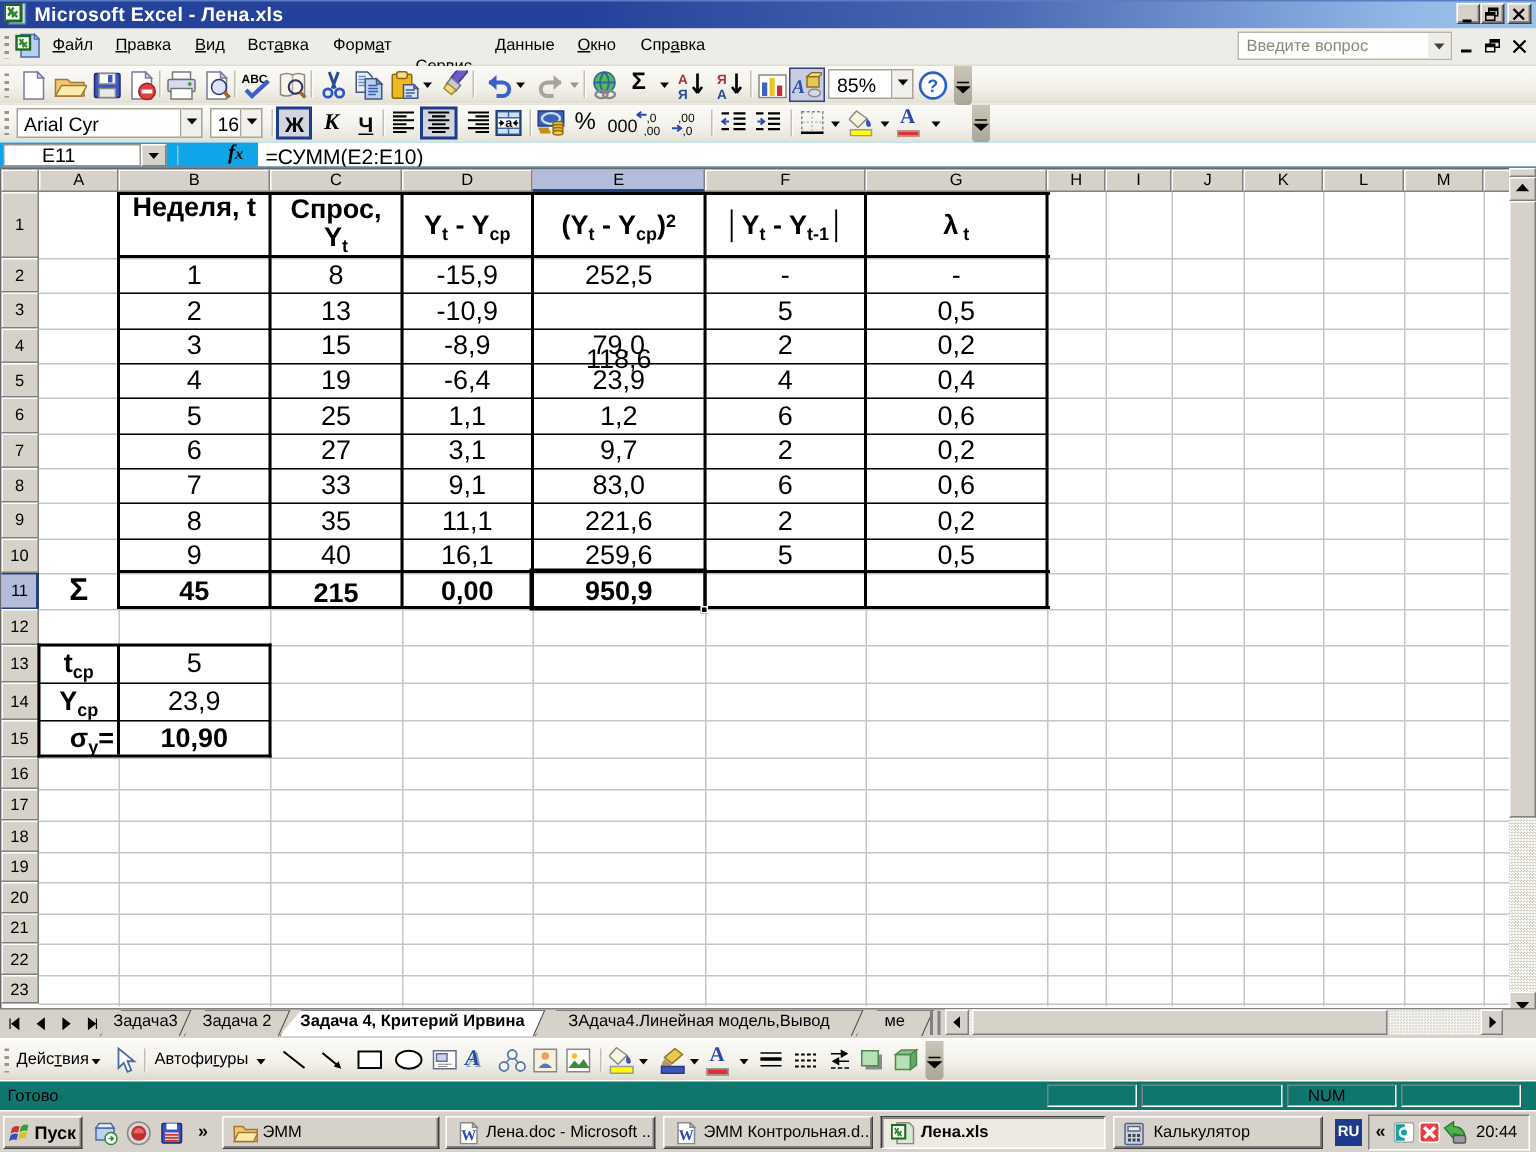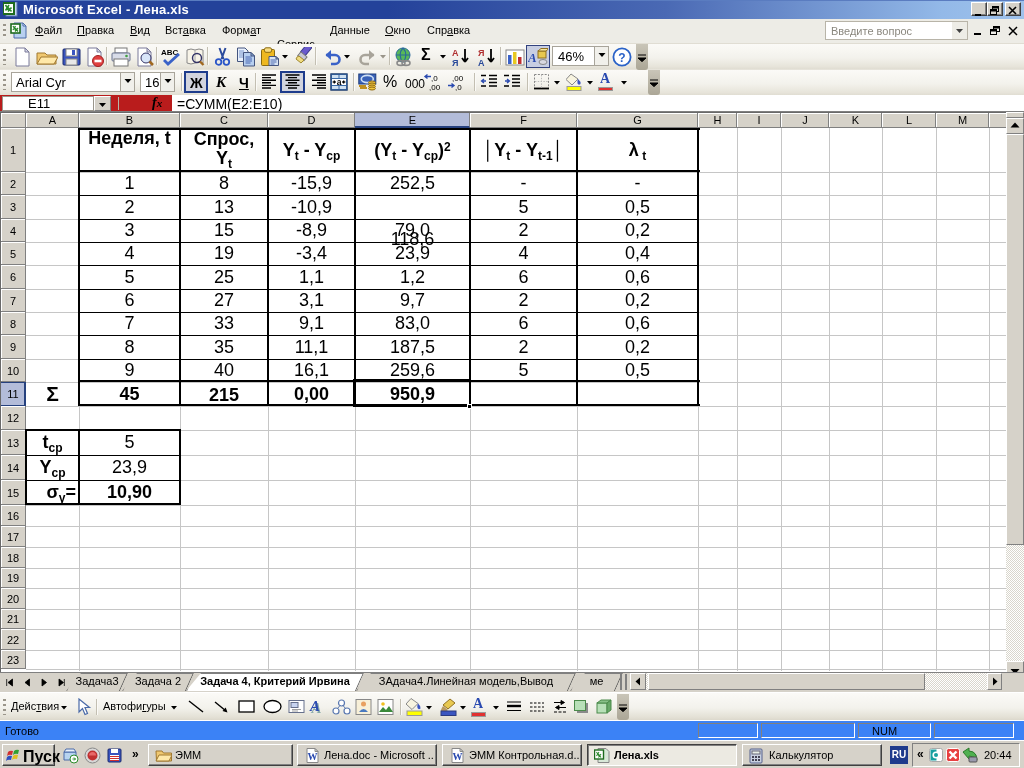--- a/index.html
+++ b/index.html
@@ -192,21 +192,21 @@
       <rect x="13" y="10" width="3.5" height="7" fill="#c03030"></rect>
     </svg>
     <div class="ab" style="left:526px;top:1px;width:24px;height:23px;background:#c8cee2;border:1px solid #32427e;"></div>
     <svg class="ab" style="left:528px;top:3px;" width="20" height="20" viewBox="0 0 20 20">
       <text x="0" y="15" font-size="13" font-weight="bold" font-style="italic" fill="#2a4ab0" font-family="Liberation Serif">A</text>
       <rect x="10" y="4" width="8" height="7" fill="#e8c850" stroke="#907020"></rect>
       <path d="M10 4 l3 -2.5 h8 l-3 2.5 z" fill="#f8e8a0" stroke="#907020"></path>
       <ellipse cx="15" cy="15" rx="4" ry="2.5" fill="#d8d8e0" stroke="#888"></ellipse>
     </svg>
     <div class="ab" style="left:552px;top:2px;width:43px;height:20px;background:#fff;border:1px solid #a8a49a;"></div>
-    <span class="ab" style="left:558px;top:5px;font-size:13px;">46%</span>
+    <span class="ab" style="left:558px;top:5px;font-size:13px;">85%</span>
     <div class="ab" style="left:595px;top:2px;width:14px;height:20px;background:#f1f0eb;border:1px solid #a8a49a;border-left:none;"></div>
     <svg class="ab" style="left:597px;top:6px;" width="10" height="10" viewBox="0 0 10 10">
       <path d="M1.5 3 l3.5 4 3.5-4 z" fill="#000"></path>
     </svg>
     <svg class="ab" style="left:612px;top:3px;" width="20" height="20" viewBox="0 0 20 20">
       <circle cx="10" cy="10" r="8.6" fill="#fff" stroke="#2a62c8" stroke-width="1.8"></circle>
       <text x="6.2" y="14.6" font-size="12" font-weight="bold" fill="#2a62c8" font-family="Liberation Sans">?</text>
     </svg>
     <div class="ab" style="left:636px;top:0px;width:12px;height:26px;background:linear-gradient(to bottom,#c9c5b8,#aba696);border-radius:0 0 3px 3px;"></div>
     <svg class="ab" style="left:637px;top:10px;" width="10" height="14" viewBox="0 0 10 14">
@@ -305,21 +305,21 @@
     <span class="ab" style="left:600px;top:1px;font-size:14px;font-weight:bold;font-family:'Liberation Serif',serif;color:#2a4ab0;">A</span>
     <div class="ab" style="left:598px;top:17px;width:15px;height:4px;background:#e03030;border:1px solid #999;"></div>
     <svg class="ab" style="left:620px;top:9px;" width="8" height="8" viewBox="0 0 8 8">
       <path d="M1 2 l3 3.6 3-3.6 z" fill="#000"></path>
     </svg>
     <div class="ab" style="left:648px;top:0px;width:12px;height:25px;background:linear-gradient(to bottom,#c9c5b8,#aba696);border-radius:0 0 3px 3px;"></div>
     <svg class="ab" style="left:649px;top:9px;" width="10" height="14" viewBox="0 0 10 14">
       <path d="M1 1 h8 M1 4 l4 3.6 4-3.6 z" stroke="#000" fill="#000"></path>
     </svg>
 </div>
-<div class="ab" style="left:0;top:95px;width:1024px;height:17px;background:#b91c1c;">
+<div class="ab" style="left:0;top:95px;width:1024px;height:17px;background:#0ea5e9;">
 <div class="ab" style="left:2px;top:1px;width:92px;height:15px;background:#fff;border:1px solid #9a968b;"></div>
 <span class="ab" style="left:28px;top:1px;font-size:13px;">E11</span>
 <div class="ab" style="left:94px;top:1px;width:17px;height:15px;background:#d6d2c9;border:1px solid #fff;border-right-color:#808080;border-bottom-color:#808080;"><svg width="15" height="13">
         <path d="M4 5 l3.5 4 3.5-4 z" fill="#000"></path>
       </svg></div>
 <div class="ab" style="left:118px;top:2px;width:1px;height:13px;background:#b8b4a8;"></div>
 <span class="ab" style="left:152px;top:0px;font-family:'Liberation Serif',serif;font-style:italic;font-weight:bold;font-size:14px;">f<i style="font-size:11px;">x</i></span>
 <div class="ab" style="left:172px;top:0;width:852px;height:16px;background:#fff;"></div>
 <span class="ab" style="left:177px;top:1px;font-size:14px;">=СУММ(E2:E10)</span>
 <div class="ab" style="left:0;top:16px;width:1024px;height:1px;background:#808080;"></div>
@@ -456,21 +456,21 @@
 <div class="ab" style="left:470px;top:195px;width:107px;height:24px;font-size:18px;font-weight:normal;display:flex;align-items:center;justify-content:center;white-space:pre;"><span>5</span></div>
 <div class="ab" style="left:577px;top:195px;width:121px;height:24px;font-size:18px;font-weight:normal;display:flex;align-items:center;justify-content:center;white-space:pre;"><span>0,5</span></div>
 <div class="ab" style="left:79px;top:219px;width:101px;height:23px;font-size:18px;font-weight:normal;display:flex;align-items:center;justify-content:center;white-space:pre;"><span>3</span></div>
 <div class="ab" style="left:180px;top:219px;width:88px;height:23px;font-size:18px;font-weight:normal;display:flex;align-items:center;justify-content:center;white-space:pre;"><span>15</span></div>
 <div class="ab" style="left:268px;top:219px;width:87px;height:23px;font-size:18px;font-weight:normal;display:flex;align-items:center;justify-content:center;white-space:pre;"><span>-8,9</span></div>
 <div class="ab" style="left:355px;top:219px;width:115px;height:23px;font-size:18px;font-weight:normal;display:flex;align-items:center;justify-content:center;white-space:pre;"><span>79,0</span></div>
 <div class="ab" style="left:470px;top:219px;width:107px;height:23px;font-size:18px;font-weight:normal;display:flex;align-items:center;justify-content:center;white-space:pre;"><span>2</span></div>
 <div class="ab" style="left:577px;top:219px;width:121px;height:23px;font-size:18px;font-weight:normal;display:flex;align-items:center;justify-content:center;white-space:pre;"><span>0,2</span></div>
 <div class="ab" style="left:79px;top:242px;width:101px;height:23px;font-size:18px;font-weight:normal;display:flex;align-items:center;justify-content:center;white-space:pre;"><span>4</span></div>
 <div class="ab" style="left:180px;top:242px;width:88px;height:23px;font-size:18px;font-weight:normal;display:flex;align-items:center;justify-content:center;white-space:pre;"><span>19</span></div>
-<div class="ab" style="left:268px;top:242px;width:87px;height:23px;font-size:18px;font-weight:normal;display:flex;align-items:center;justify-content:center;white-space:pre;"><span>-3,4</span></div>
+<div class="ab" style="left:268px;top:242px;width:87px;height:23px;font-size:18px;font-weight:normal;display:flex;align-items:center;justify-content:center;white-space:pre;"><span>-6,4</span></div>
 <div class="ab" style="left:355px;top:242px;width:115px;height:23px;font-size:18px;font-weight:normal;display:flex;align-items:center;justify-content:center;white-space:pre;"><span>23,9</span></div>
 <div class="ab" style="left:470px;top:242px;width:107px;height:23px;font-size:18px;font-weight:normal;display:flex;align-items:center;justify-content:center;white-space:pre;"><span>4</span></div>
 <div class="ab" style="left:577px;top:242px;width:121px;height:23px;font-size:18px;font-weight:normal;display:flex;align-items:center;justify-content:center;white-space:pre;"><span>0,4</span></div>
 <div class="ab" style="left:79px;top:265px;width:101px;height:24px;font-size:18px;font-weight:normal;display:flex;align-items:center;justify-content:center;white-space:pre;"><span>5</span></div>
 <div class="ab" style="left:180px;top:265px;width:88px;height:24px;font-size:18px;font-weight:normal;display:flex;align-items:center;justify-content:center;white-space:pre;"><span>25</span></div>
 <div class="ab" style="left:268px;top:265px;width:87px;height:24px;font-size:18px;font-weight:normal;display:flex;align-items:center;justify-content:center;white-space:pre;"><span>1,1</span></div>
 <div class="ab" style="left:355px;top:265px;width:115px;height:24px;font-size:18px;font-weight:normal;display:flex;align-items:center;justify-content:center;white-space:pre;"><span>1,2</span></div>
 <div class="ab" style="left:470px;top:265px;width:107px;height:24px;font-size:18px;font-weight:normal;display:flex;align-items:center;justify-content:center;white-space:pre;"><span>6</span></div>
 <div class="ab" style="left:577px;top:265px;width:121px;height:24px;font-size:18px;font-weight:normal;display:flex;align-items:center;justify-content:center;white-space:pre;"><span>0,6</span></div>
 <div class="ab" style="left:79px;top:289px;width:101px;height:23px;font-size:18px;font-weight:normal;display:flex;align-items:center;justify-content:center;white-space:pre;"><span>6</span></div>
@@ -481,21 +481,21 @@
 <div class="ab" style="left:577px;top:289px;width:121px;height:23px;font-size:18px;font-weight:normal;display:flex;align-items:center;justify-content:center;white-space:pre;"><span>0,2</span></div>
 <div class="ab" style="left:79px;top:312px;width:101px;height:23px;font-size:18px;font-weight:normal;display:flex;align-items:center;justify-content:center;white-space:pre;"><span>7</span></div>
 <div class="ab" style="left:180px;top:312px;width:88px;height:23px;font-size:18px;font-weight:normal;display:flex;align-items:center;justify-content:center;white-space:pre;"><span>33</span></div>
 <div class="ab" style="left:268px;top:312px;width:87px;height:23px;font-size:18px;font-weight:normal;display:flex;align-items:center;justify-content:center;white-space:pre;"><span>9,1</span></div>
 <div class="ab" style="left:355px;top:312px;width:115px;height:23px;font-size:18px;font-weight:normal;display:flex;align-items:center;justify-content:center;white-space:pre;"><span>83,0</span></div>
 <div class="ab" style="left:470px;top:312px;width:107px;height:23px;font-size:18px;font-weight:normal;display:flex;align-items:center;justify-content:center;white-space:pre;"><span>6</span></div>
 <div class="ab" style="left:577px;top:312px;width:121px;height:23px;font-size:18px;font-weight:normal;display:flex;align-items:center;justify-content:center;white-space:pre;"><span>0,6</span></div>
 <div class="ab" style="left:79px;top:335px;width:101px;height:24px;font-size:18px;font-weight:normal;display:flex;align-items:center;justify-content:center;white-space:pre;"><span>8</span></div>
 <div class="ab" style="left:180px;top:335px;width:88px;height:24px;font-size:18px;font-weight:normal;display:flex;align-items:center;justify-content:center;white-space:pre;"><span>35</span></div>
 <div class="ab" style="left:268px;top:335px;width:87px;height:24px;font-size:18px;font-weight:normal;display:flex;align-items:center;justify-content:center;white-space:pre;"><span>11,1</span></div>
-<div class="ab" style="left:355px;top:335px;width:115px;height:24px;font-size:18px;font-weight:normal;display:flex;align-items:center;justify-content:center;white-space:pre;"><span>187,5</span></div>
+<div class="ab" style="left:355px;top:335px;width:115px;height:24px;font-size:18px;font-weight:normal;display:flex;align-items:center;justify-content:center;white-space:pre;"><span>221,6</span></div>
 <div class="ab" style="left:470px;top:335px;width:107px;height:24px;font-size:18px;font-weight:normal;display:flex;align-items:center;justify-content:center;white-space:pre;"><span>2</span></div>
 <div class="ab" style="left:577px;top:335px;width:121px;height:24px;font-size:18px;font-weight:normal;display:flex;align-items:center;justify-content:center;white-space:pre;"><span>0,2</span></div>
 <div class="ab" style="left:79px;top:359px;width:101px;height:23px;font-size:18px;font-weight:normal;display:flex;align-items:center;justify-content:center;white-space:pre;"><span>9</span></div>
 <div class="ab" style="left:180px;top:359px;width:88px;height:23px;font-size:18px;font-weight:normal;display:flex;align-items:center;justify-content:center;white-space:pre;"><span>40</span></div>
 <div class="ab" style="left:268px;top:359px;width:87px;height:23px;font-size:18px;font-weight:normal;display:flex;align-items:center;justify-content:center;white-space:pre;"><span>16,1</span></div>
 <div class="ab" style="left:355px;top:359px;width:115px;height:23px;font-size:18px;font-weight:normal;display:flex;align-items:center;justify-content:center;white-space:pre;"><span>259,6</span></div>
 <div class="ab" style="left:470px;top:359px;width:107px;height:23px;font-size:18px;font-weight:normal;display:flex;align-items:center;justify-content:center;white-space:pre;"><span>5</span></div>
 <div class="ab" style="left:577px;top:359px;width:121px;height:23px;font-size:18px;font-weight:normal;display:flex;align-items:center;justify-content:center;white-space:pre;"><span>0,5</span></div>
 <div class="ab" style="left:26px;top:382px;width:53px;height:24px;font-size:21px;font-weight:bold;display:flex;align-items:center;justify-content:center;white-space:pre;"><span>Σ</span></div>
 <div class="ab" style="left:79px;top:382px;width:101px;height:24px;font-size:18px;font-weight:bold;display:flex;align-items:center;justify-content:center;white-space:pre;"><span>45</span></div>
@@ -673,37 +673,37 @@
     <svg class="ab" style="left:595px;top:5px;" width="20" height="18" viewBox="0 0 20 18">
       <rect x="2" y="5" width="10" height="10" fill="#b8e0b8" stroke="#4a8a4a"></rect>
       <path d="M2 5 l4 -3 h10 l-4 3 z" fill="#88c088" stroke="#4a8a4a"></path>
       <path d="M12 5 l4 -3 v10 l-4 3 z" fill="#68a868" stroke="#4a8a4a"></path>
     </svg>
     <div class="ab" style="left:617px;top:1px;width:12px;height:26px;background:linear-gradient(to bottom,#c9c5b8,#aba696);border-radius:0 0 3px 3px;"></div>
     <svg class="ab" style="left:618px;top:11px;" width="10" height="14" viewBox="0 0 10 14">
       <path d="M1 1 h8 M1 4 l4 3.6 4-3.6 z" stroke="#000" fill="#000"></path>
     </svg>
 </div>
-<div class="ab" style="left:0;top:720px;width:1024px;height:20px;background:#3b82f6;border-top:1px solid #fff;">
+<div class="ab" style="left:0;top:720px;width:1024px;height:20px;background:#0f766e;border-top:1px solid #fff;">
 <span class="ab tt" style="left:5px;top:4px;">Готово</span>
 <div class="ab sunk" style="left:698px;top:2px;width:60px;height:15px;"></div>
 <div class="ab sunk" style="left:761px;top:2px;width:94px;height:15px;"></div>
 <div class="ab sunk" style="left:858px;top:2px;width:73px;height:15px;"></div>
 <span class="ab tt" style="left:872px;top:4px;">NUM</span>
 <div class="ab sunk" style="left:934px;top:2px;width:80px;height:15px;"></div>
 </div>
 <div class="ab" style="left:0;top:740px;width:1024px;height:28px;background:#d6d2c9;border-top:1px solid #fff;">
 <div class="ab bev" style="left:2px;top:3px;width:53px;height:22px;"></div>
     <svg class="ab" style="left:6px;top:7px;" width="16" height="15" viewBox="0 0 16 15">
       <path d="M2 4 q2 -2 5 -1 l-1 4 q-3 -1 -5 1 z" fill="#d03030"></path>
       <path d="M8 3 q2 -2 5 -1 l-1 4 q-3 -1 -5 1 z" fill="#30a030"></path>
       <path d="M1 9 q2 -2 5 -1 l-1 4 q-3 -1 -5 1 z" fill="#3050c0"></path>
       <path d="M7 8 q2 -2 5 -1 l-1 4 q-3 -1 -5 1 z" fill="#e0c020"></path>
     </svg>
-    <span class="ab" style="left:23px;top:7px;font-size:16px;font-weight:bold;">Пуск</span>
+    <span class="ab" style="left:23px;top:7px;font-size:12px;font-weight:bold;">Пуск</span>
     <svg class="ab" style="left:62px;top:6px;" width="17" height="17" viewBox="0 0 17 17">
       <path d="M2 5 h12 v8 h-12 z" fill="#b8d4f0" stroke="#4a6aa8"></path>
       <path d="M2 5 l2 -3 h8 l2 3 z" fill="#e8f0fa" stroke="#4a6aa8"></path>
       <circle cx="12" cy="12" r="4" fill="#fff" stroke="#2a8a2a"></circle>
       <path d="M10.5 12 l3 0 m-1.5 -1.5 l1.5 1.5 -1.5 1.5" stroke="#2a8a2a" fill="none"></path>
     </svg>
     <svg class="ab" style="left:84px;top:6px;" width="17" height="17" viewBox="0 0 17 17">
       <circle cx="8.5" cy="8.5" r="7.5" fill="#d8d8d8" stroke="#888"></circle>
       <circle cx="8.5" cy="8.5" r="5" fill="#c03030"></circle>
       <path d="M5 8.5 a3.5 3.5 0 0 1 7 0" fill="#e86868"></path>

